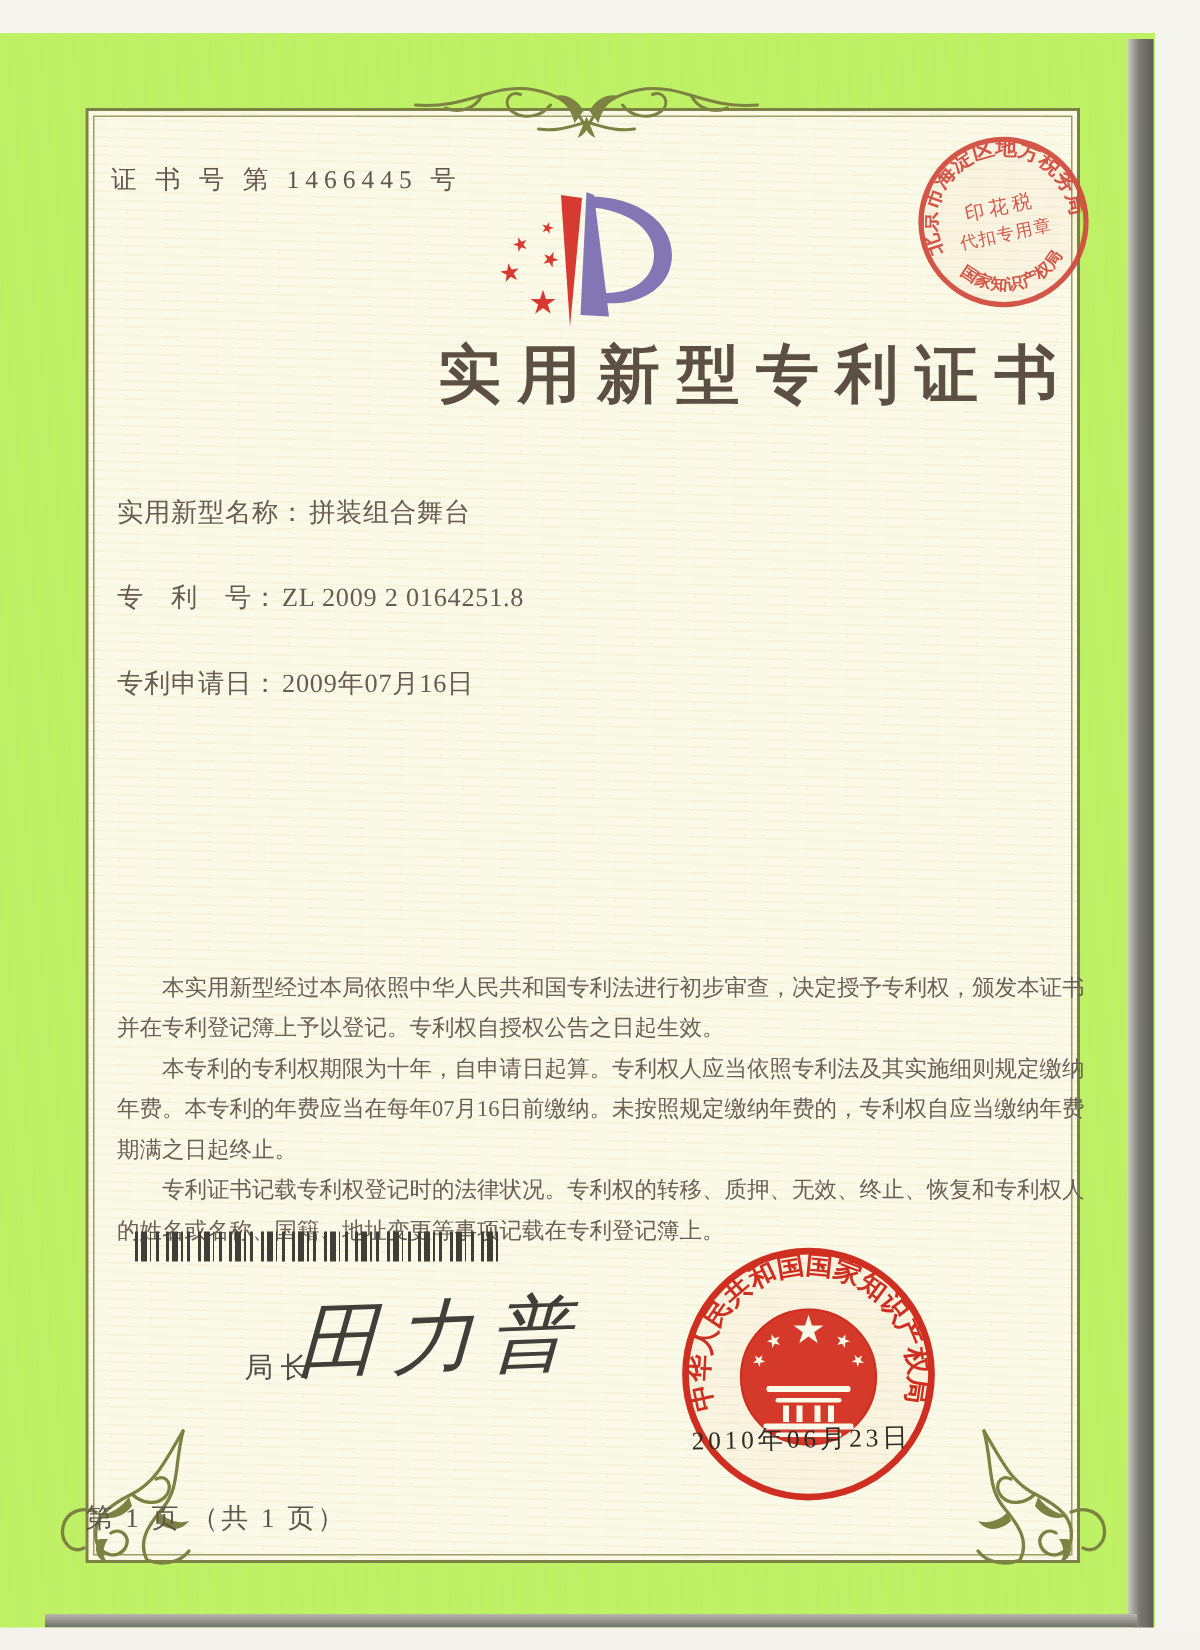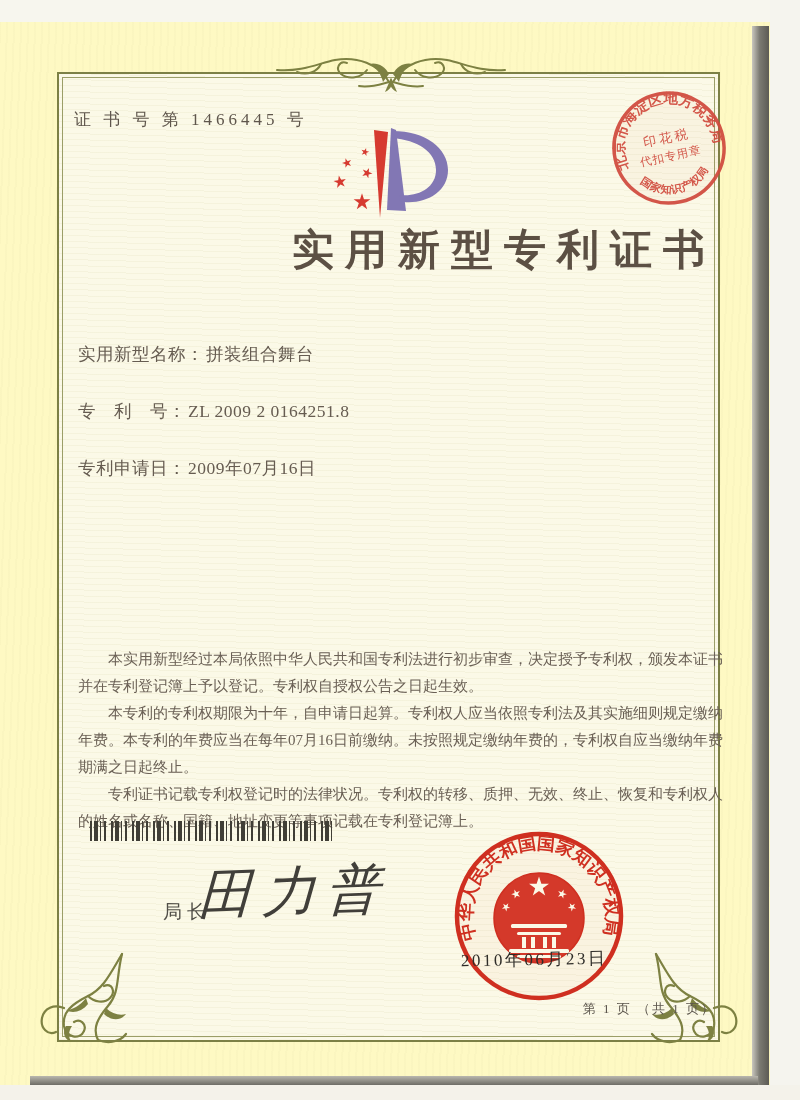--- a/index.html
+++ b/index.html
@@ -1,17 +1,17 @@
 <!DOCTYPE html>
 <html><head>
 <meta charset="utf-8">
 <style>
   html,body{margin:0;padding:0;background:#efeee8;}
   .scan{position:relative;width:800px;height:1100px;overflow:hidden;
-        background:#fef9c3;font-family:"Liberation Serif","DejaVu Serif",serif;}
+        background:#bef264;font-family:"Liberation Serif","DejaVu Serif",serif;}
   .scan::before{content:"";position:absolute;inset:0;
         background:repeating-linear-gradient(92deg,rgba(205,200,150,.07) 0 2px,rgba(0,0,0,0) 2px 7px);
         pointer-events:none;}
   
   .outside-right{position:absolute;left:770px;right:0;top:0;bottom:0;background:#f5f4ee;}
   .edge-right{position:absolute;left:752px;width:17px;top:26px;height:1062px;
         background:linear-gradient(90deg,#c9c7be,#7b7a72 45%,#5c5b54);}
   .edge-bottom{position:absolute;left:30px;width:728px;top:1076px;height:9px;
         background:linear-gradient(#b9b7ae,#6e6d66);}
   .outside-bottom{position:absolute;left:0;right:0;top:1085px;bottom:0;background:#f4f2ea;}
@@ -19,41 +19,41 @@
   
   .frame{position:absolute;left:57px;top:72px;width:659px;height:966px;
         border:2px solid #7c8045;
         background:repeating-linear-gradient(1.5deg,rgba(200,195,140,.12) 0 1px,rgba(0,0,0,0) 1px 6px),#fbf9e7;}
   .frame-inner{position:absolute;inset:3px;border:1px solid #9b9e67;}
   .orn{position:absolute;color:#7d8142;}
   
   .certno{position:absolute;left:74px;top:108px;font-size:17px;color:#5f564c;letter-spacing:4px;}
   .title{position:absolute;left:0;right:84px;top:222px;text-align:right;
         font-size:42px;font-weight:600;color:#5c5044;letter-spacing:11px;}
-  .fields{position:absolute;left:78px;top:329px;width:640px;margin-top:13px;}
+  .fields{position:absolute;left:78px;top:329px;width:640px;}
   .frow{height:22px;margin-bottom:35px;font-size:17.5px;color:#665c51;letter-spacing:.5px;}
   .frow .flabel{margin-right:2px;}
   .body-text{position:absolute;left:78px;top:646px;width:645px;
         font-size:15px;line-height:27px;color:#6a6055;text-align:justify;}
   .body-text p{margin:0;text-indent:2em;}
   .barcode{position:absolute;left:90px;top:821px;width:242px;height:20px;
         background:repeating-linear-gradient(90deg,
           #403e36 0,#403e36 2px,rgba(0,0,0,0) 2px,rgba(0,0,0,0) 4px,
           #403e36 4px,#403e36 8px,rgba(0,0,0,0) 8px,rgba(0,0,0,0) 10px,
           #403e36 10px,#403e36 11px,rgba(0,0,0,0) 11px,rgba(0,0,0,0) 14px,
           #403e36 14px,#403e36 16px,rgba(0,0,0,0) 16px,rgba(0,0,0,0) 21px);}
   .sig-title{position:absolute;left:147px;top:899px;font-size:19px;color:#504e47;letter-spacing:5px;margin-left:16px;}
   .sig-name{position:absolute;left:198px;top:856px;font-size:54px;color:#413f3a;
         font-style:italic;letter-spacing:10px;transform:rotate(-2deg) skewX(-4deg);}
   .seal{position:absolute;left:452px;top:830px;}
   .seal-date{position:absolute;left:461px;top:948px;font-size:17px;color:#2e2c28;
         letter-spacing:2.5px;transform:rotate(-1deg);}
   .stamp{position:absolute;left:606px;top:86px;opacity:.92;}
-  .footer{position:absolute;left:57px;width:659px;top:1000px;text-align:right;
-        font-size:13px;color:#5c564d;letter-spacing:2px;}
+  .footer{position:absolute;left:57px;width:659px;top:1000px;text-align:left;
+        font-size:18px;color:#5c564d;letter-spacing:2px;}
   .logo{position:absolute;left:330px;top:118px;}
   svg text{font-family:"Liberation Sans","DejaVu Sans",sans-serif;}
 </style>
 </head>
 <body>
 
 <div class="scan">
 
   <div class="frame">
     <div class="frame-inner"></div>

